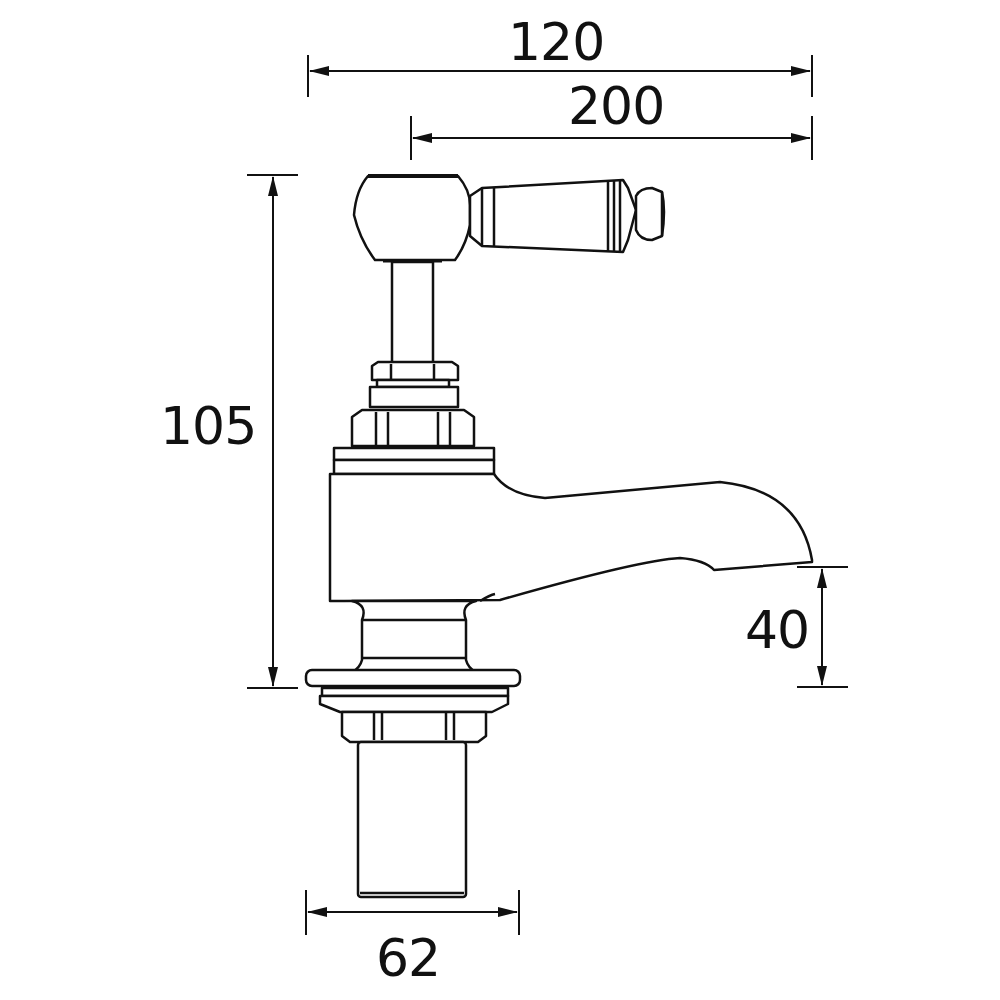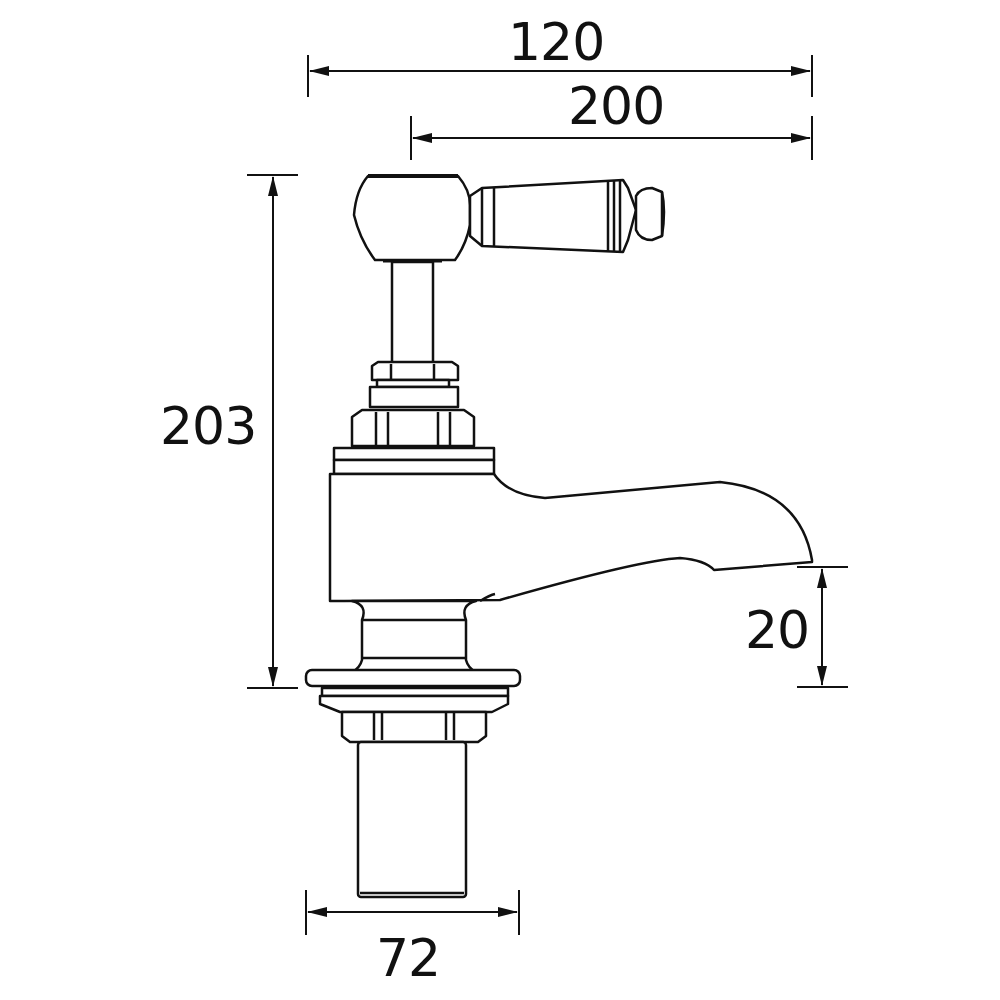--- a/index.html
+++ b/index.html
@@ -97,15 +97,15 @@
     <line x1="446" y1="712" x2="446" y2="740"></line>
     <line x1="454" y1="712" x2="454" y2="740"></line>
 
     <rect x="358" y="742" width="108" height="155" rx="3"></rect>
     <line x1="360" y1="893" x2="464" y2="893"></line>
   </g>
 </svg>
 
 <div class="dim-label" style="left:508px; top:16px;">120</div>
 <div class="dim-label" style="left:568px; top:80px;">200</div>
-<div class="dim-label" style="left:160px; top:400px;">203</div>
-<div class="dim-label" style="left:745px; top:604px;">20</div>
-<div class="dim-label" style="left:376px; top:932px;">72</div>
+<div class="dim-label" style="left:160px; top:400px;">105</div>
+<div class="dim-label" style="left:745px; top:604px;">40</div>
+<div class="dim-label" style="left:376px; top:932px;">62</div>
 
 </body></html>

